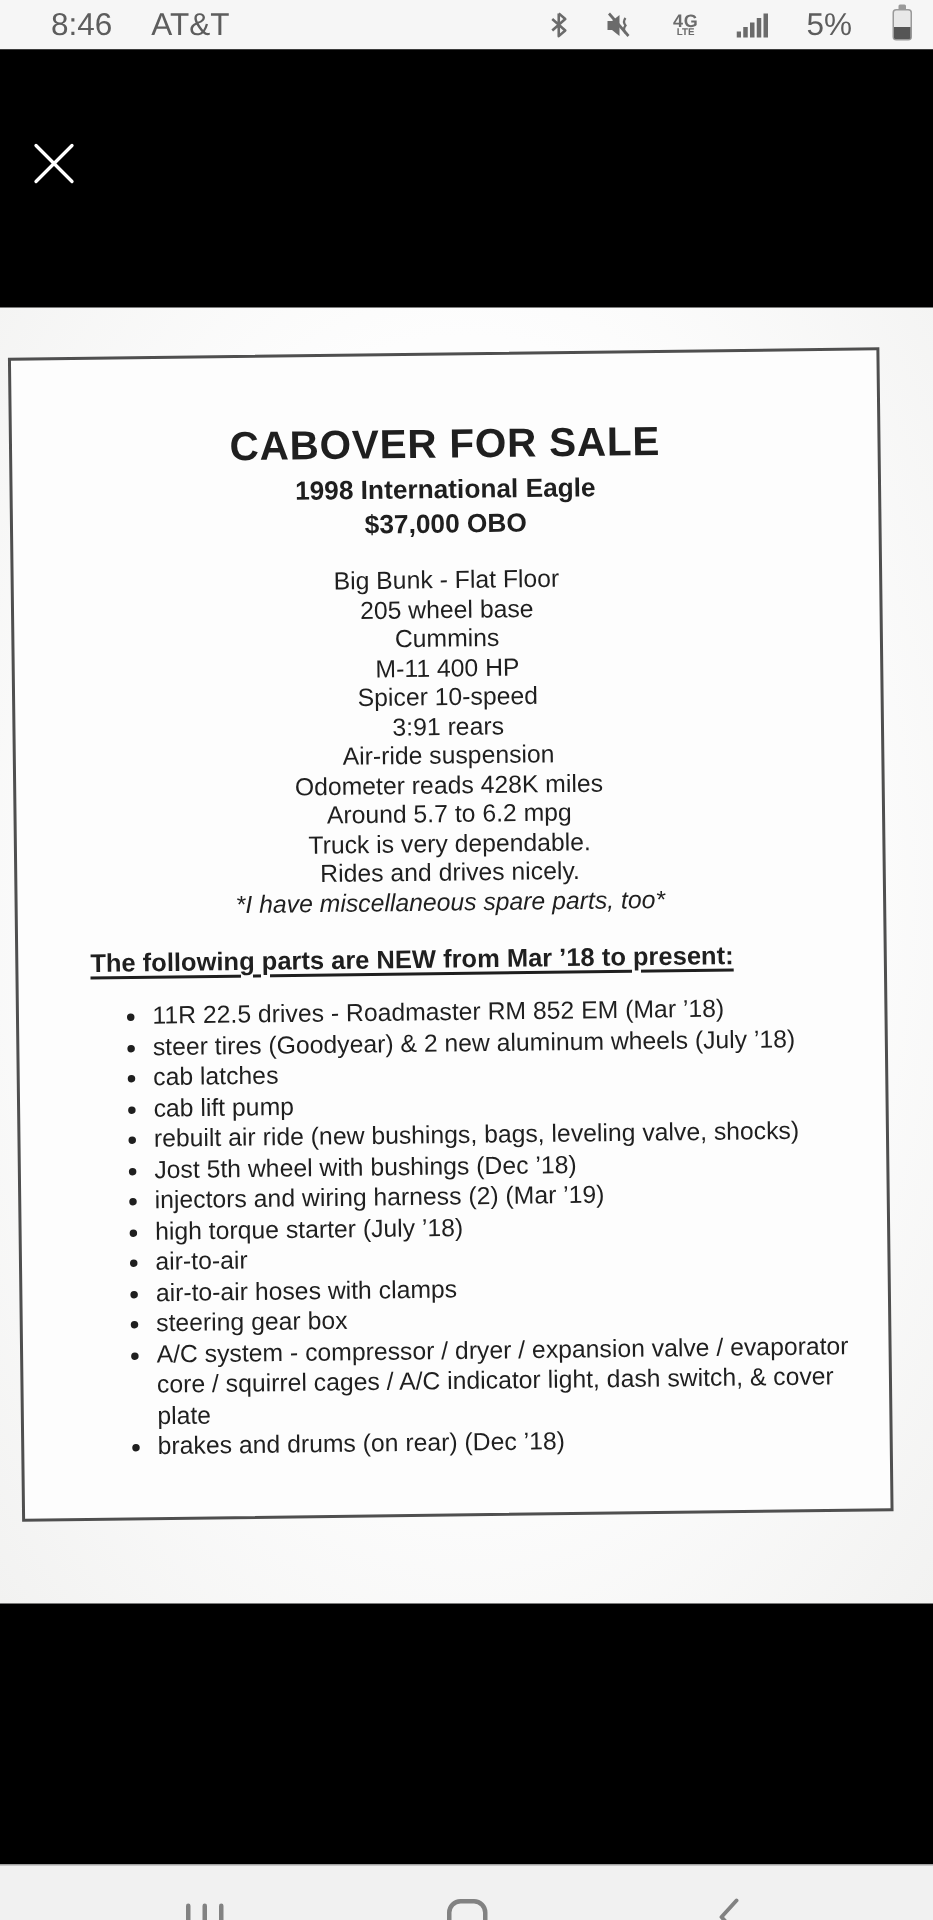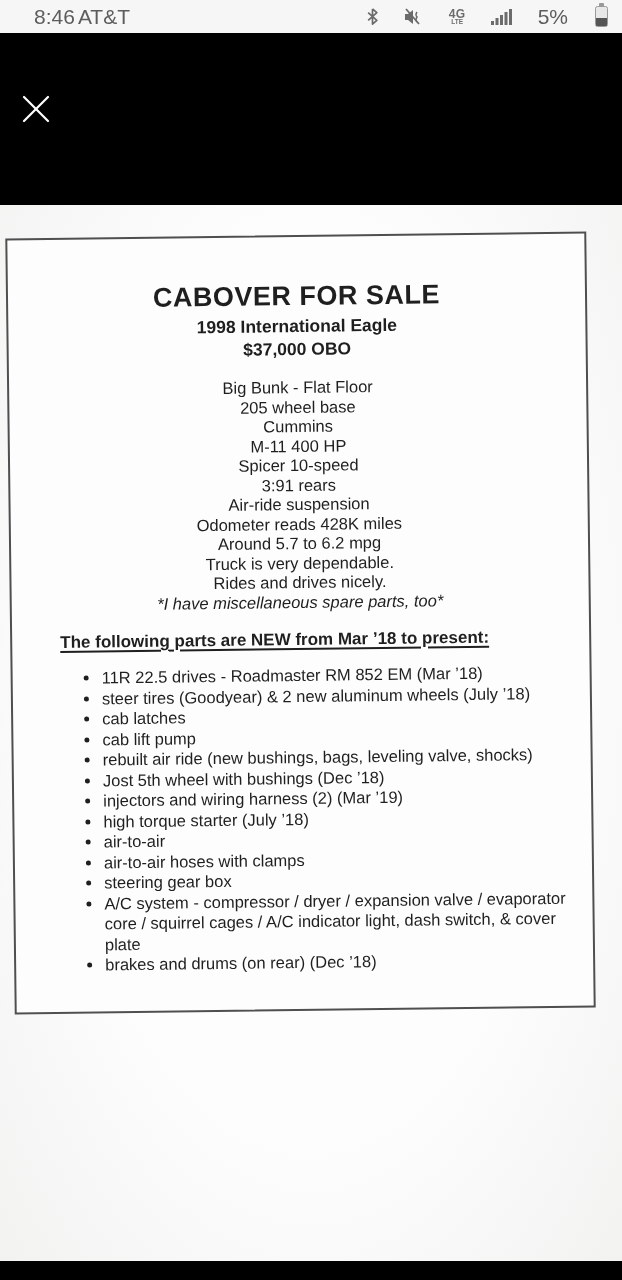--- a/index.html
+++ b/index.html
@@ -11,21 +11,21 @@
     overflow:hidden;
   }
   
   .status-bar {
     height:33px; width:622px;
     background:#f6f6f6;
     display:flex; align-items:center; justify-content:space-between;
     padding:0 14px 0 34px;
     color:#5d5d5d;
   }
-  .sb-left { display:flex; align-items:flex-start; gap:3px; font-size:21px; }
+  .sb-left { display:flex; align-items:flex-start; gap:26px; font-size:21px; }
   .sb-right { display:flex; align-items:center; gap:25px; }
   .sb-right svg { display:block; }
   .net-stack { display:flex; flex-direction:column; align-items:center; line-height:1; color:#6b6b6b; }
   .net-stack .g4 { font-size:12px; font-weight:bold; letter-spacing:0.5px; }
   .net-stack .lte { font-size:6.5px; font-weight:bold; margin-top:-1px; }
   .battery-pct { font-size:21px; color:#5d5d5d; }
   .battery {
     width:13px; height:21px; border:1.5px solid #9a9a9a; border-radius:2.5px;
     position:relative; background:#e8e8e8; margin-left:2px;
   }
@@ -38,21 +38,21 @@
     border-radius:0 0 1px 1px;
   }
   
   .viewer-top { height:172px; background:#000; position:relative; }
   .close-btn {
     position:absolute; left:20px; top:62px; width:32px; height:32px;
     display:flex; align-items:center; justify-content:center; cursor:pointer;
   }
   
   .photo {
-    height:1056px; width:622px;
+    height:864px; width:622px;
     background: radial-gradient(ellipse at 50% 45%, #fdfdfd 55%, #f2f2f1 100%);
     position:relative; overflow:hidden;
   }
   .paper {
     position:absolute; left:10px; top:30px; width:581px; height:776px;
     border:2px solid #4f4f4f;
     background:#fdfdfd;
     transform:rotate(-0.7deg);
     transform-origin:50% 50%;
     color:#1f1f1f;

